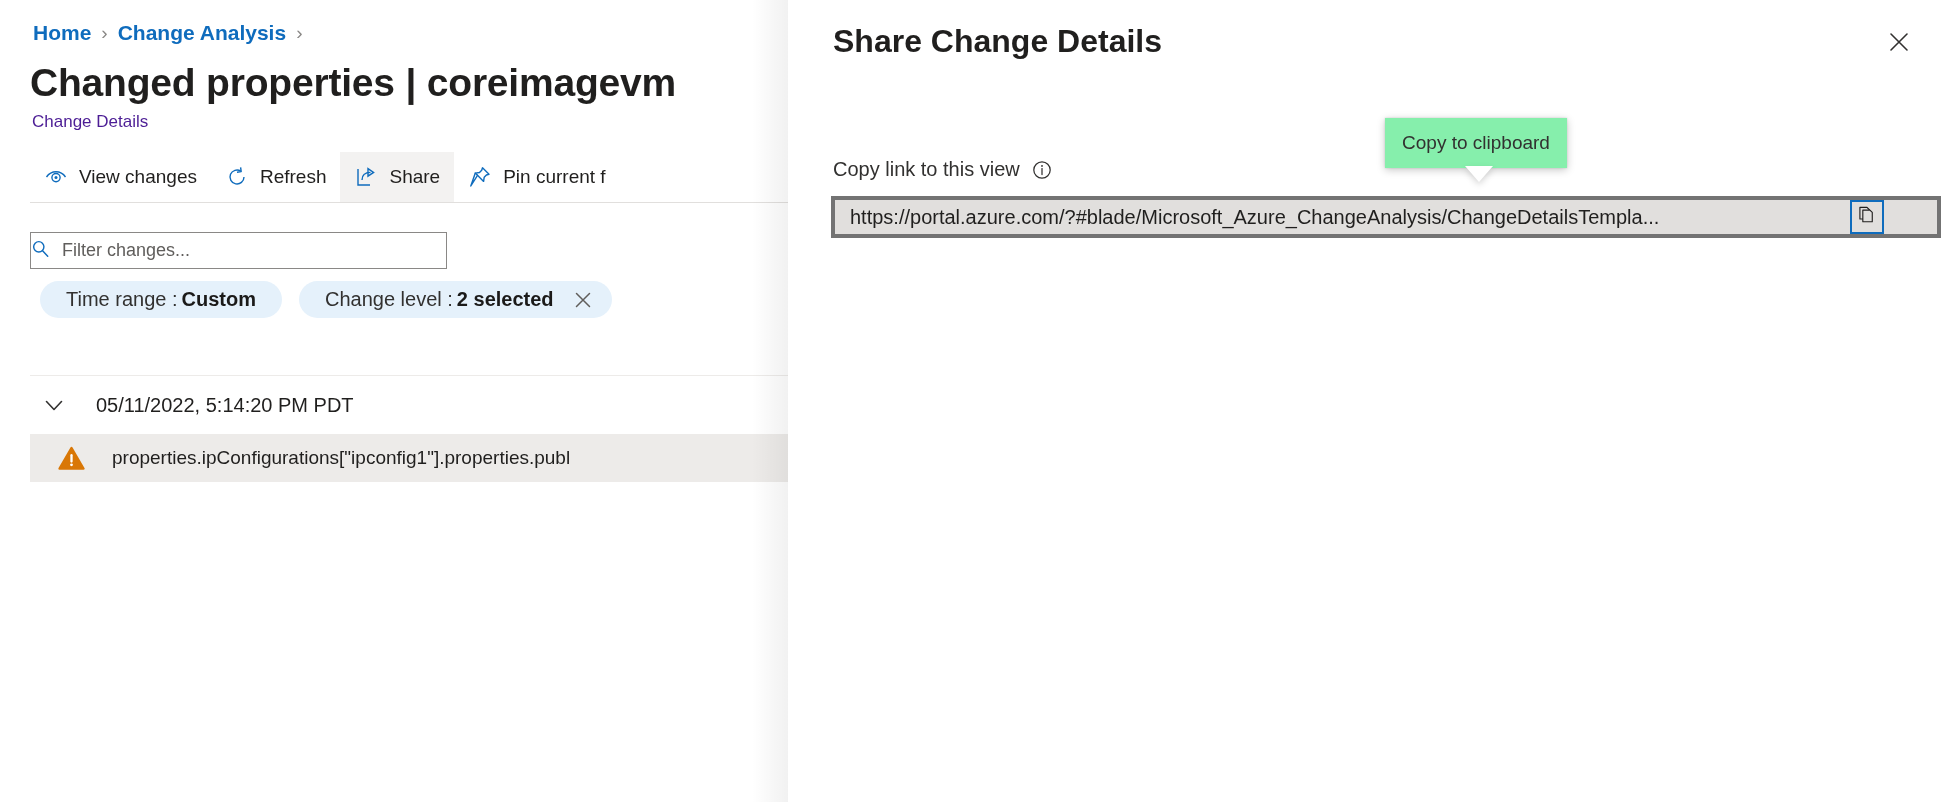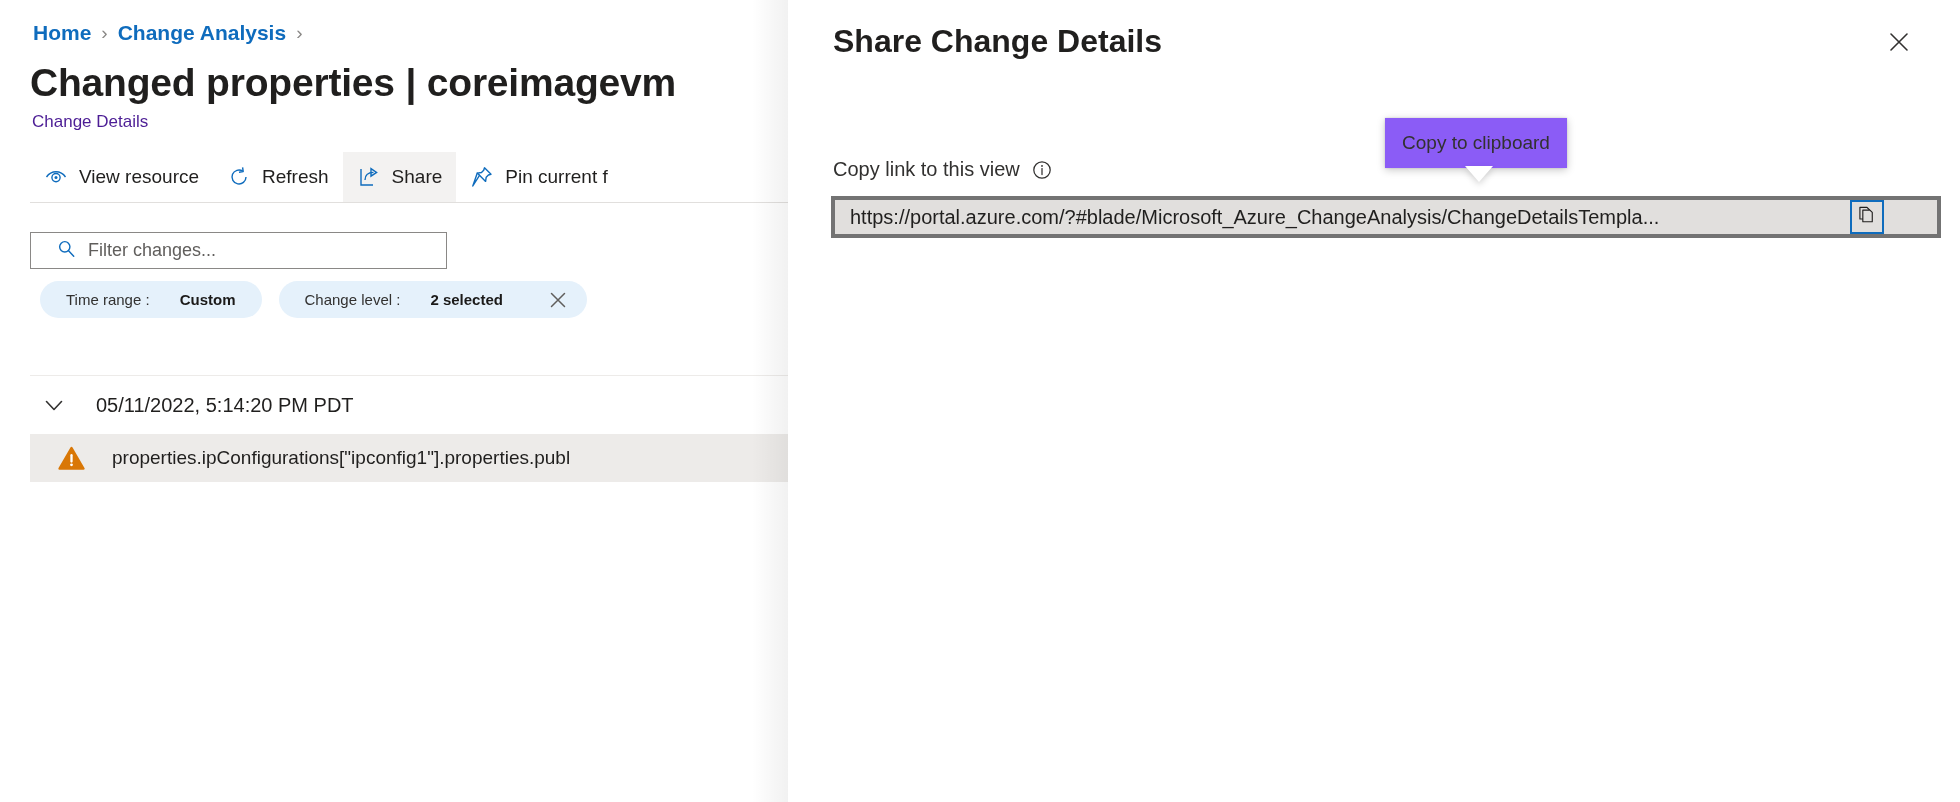--- a/index.html
+++ b/index.html
@@ -103,21 +103,21 @@
   
   .filter-box {
     position: absolute;
     left: 30px; top: 232px;
     width: 417px;
     height: 37px;
     border: 1px solid #8a8886;
     background: #ffffff;
     display: flex;
     align-items: center;
-    padding-left: 26px;
+    padding-left: 0;
     gap: 12px;
   }
   .filter-placeholder {
     font-size: 18px;
     color: #605e5c;
   }
 
   
   .chips {
     position: absolute;
@@ -126,25 +126,24 @@
     align-items: center;
     gap: 17px;
   }
   .chip {
     height: 37px;
     border-radius: 19px;
     background: #e5f1fb;
     display: flex;
     align-items: center;
     padding: 0 26px;
-    font-size: 15px;
+    font-size: 20px;
     color: #1b1a19;
     cursor: pointer;
     white-space: nowrap;
-    gap: 26px;
   }
   .chip b { font-weight: 700; margin-left: 4px; }
   .chip .chip-key { color: #323130; }
   .chip-x {
     margin-left: 18px;
     margin-right: -8px;
     width: 22px; height: 22px;
     display: flex; align-items: center; justify-content: center;
     color: #605e5c;
     cursor: pointer;
@@ -276,21 +275,21 @@
     cursor: pointer;
     color: #201f1e;
   }
 
   
   .tooltip {
     position: absolute;
     left: 1385px; top: 118px;
     width: 182px;
     height: 50px;
-    background: #8b5cf6;
+    background: #86efac;
     box-shadow: 0 2px 8px rgba(0,0,0,0.22), 0 0px 2px rgba(0,0,0,0.14);
     display: flex;
     align-items: center;
     justify-content: center;
     font-size: 19px;
     color: #323130;
     white-space: nowrap;
     z-index: 20;
   }
   .tooltip-arrow {
@@ -324,21 +323,21 @@
     <div class="cmdbar">
 
       <div class="cmd-item">
         <span class="cmd-icon">
           <svg width="24" height="24" viewBox="0 0 24 24" fill="none" stroke="#0f6cbd" stroke-width="1.4">
             <path d="M2.5 12s3.6-5.2 9.5-5.2S21.5 12 21.5 12"></path>
             <circle cx="12" cy="12.6" r="4.1"></circle>
             <circle cx="12" cy="12.6" r="1.5" fill="#0f6cbd" stroke="none"></circle>
           </svg>
         </span>
-        <span>View resource</span>
+        <span>View changes</span>
       </div>
 
       <div class="cmd-item">
         <span class="cmd-icon">
           <svg width="24" height="24" viewBox="0 0 24 24" fill="none" stroke="#0f6cbd" stroke-width="1.4">
             <path d="M19 12a7 7 0 1 1-3.2-5.9"></path>
             <path d="M15.6 2.4 L16.2 6.6 L12 7.2" stroke-linejoin="round"></path>
           </svg>
         </span>
         <span>Refresh</span>

